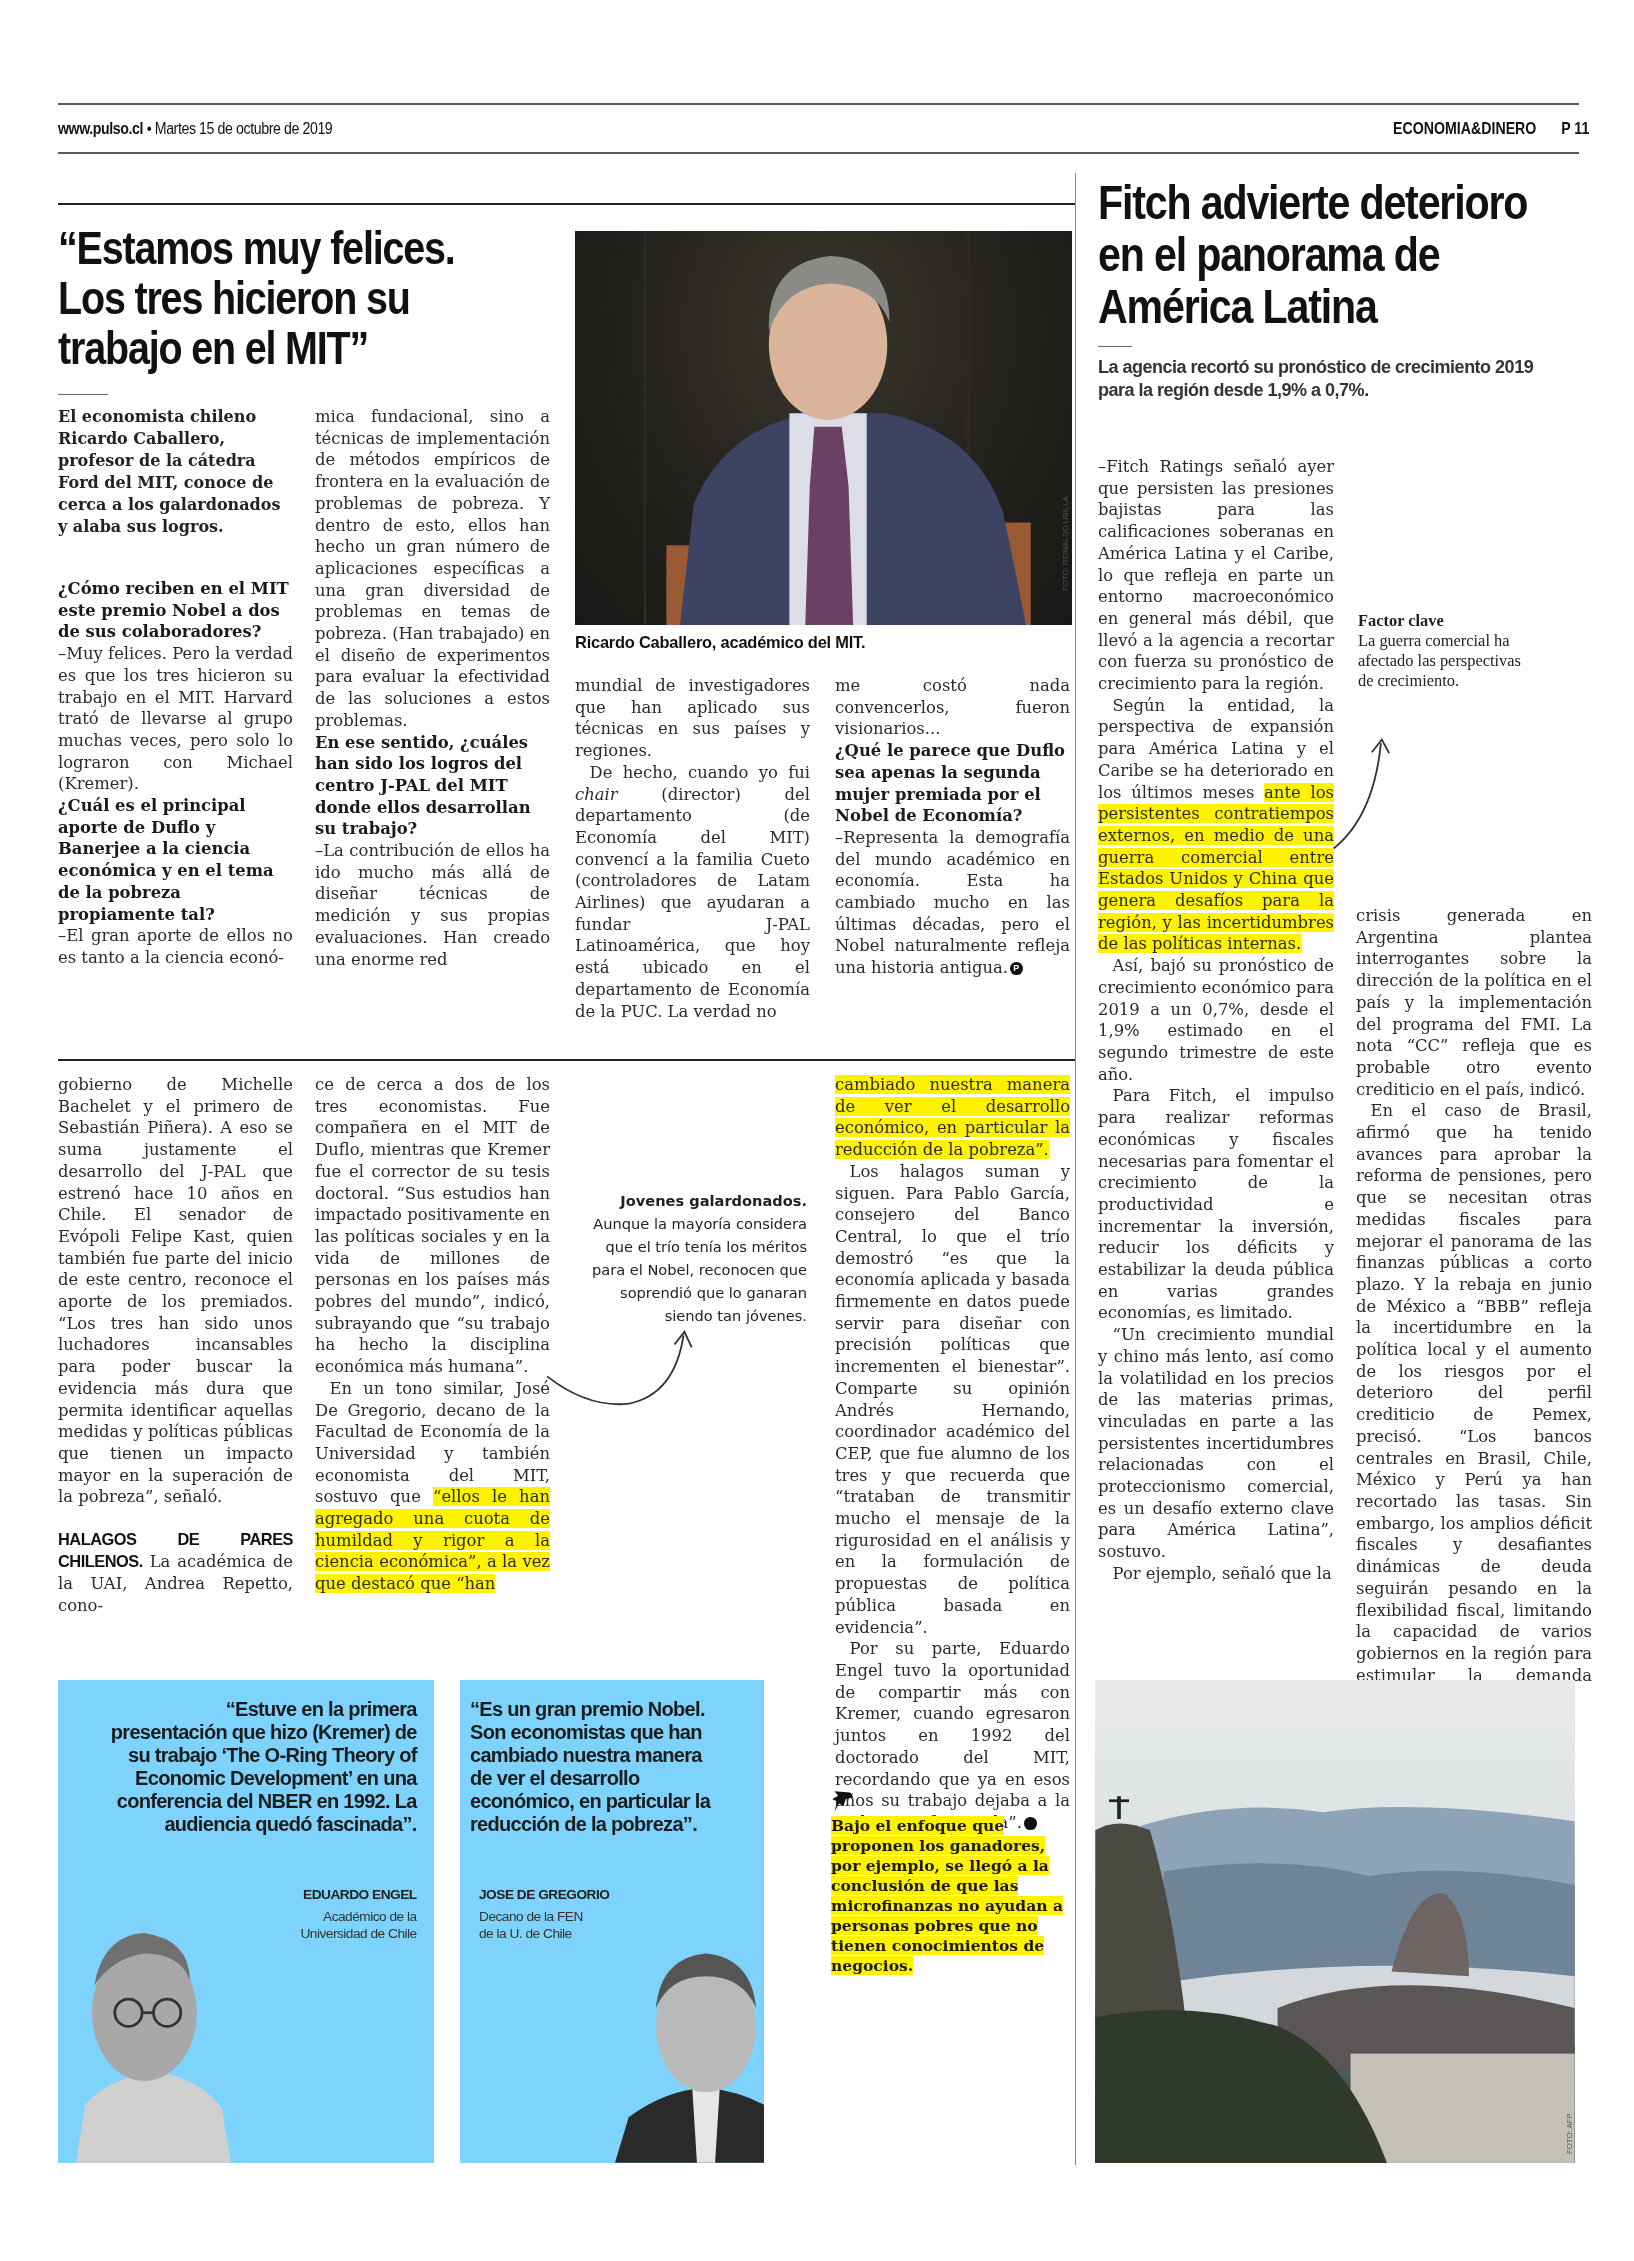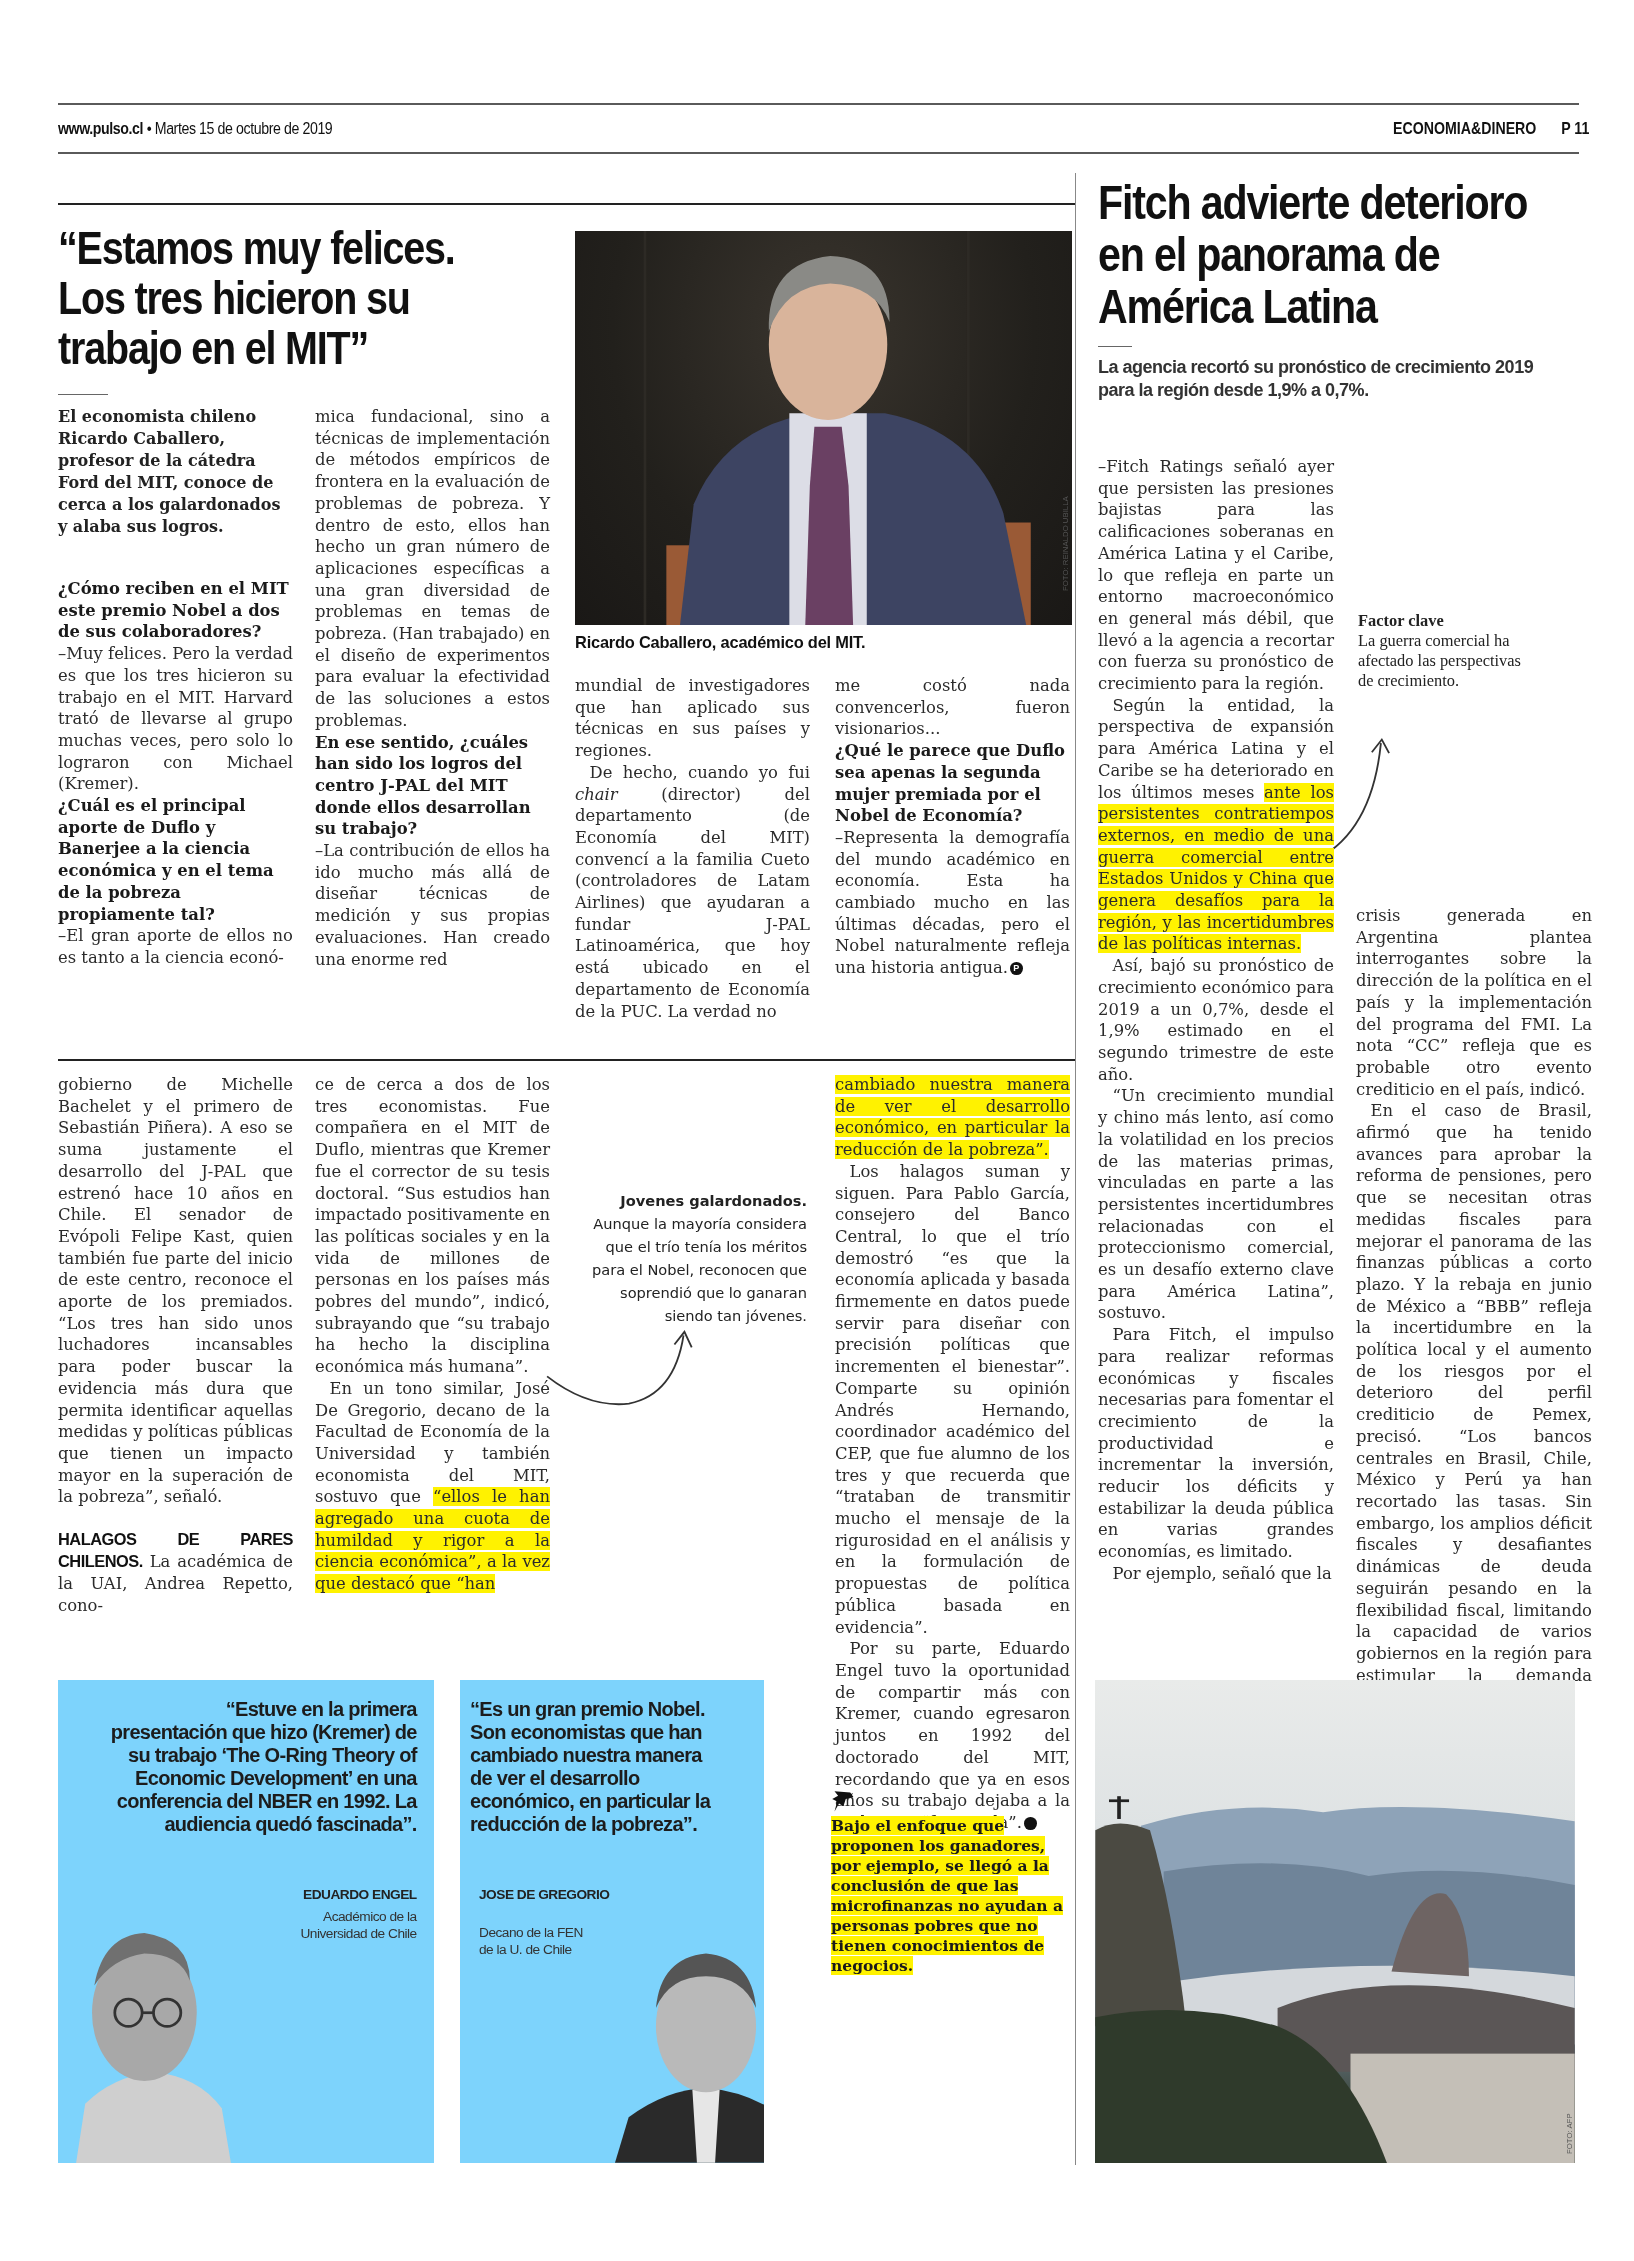--- a/index.html
+++ b/index.html
@@ -162,21 +162,21 @@
     <path d="M 40 170 Q 60 60 150 55 Q 250 70 250 160 Q 230 100 150 100 Q 80 110 40 170 Z" fill="#707070"></path>
     <circle cx="115" cy="230" r="30" fill="none" stroke="#333" stroke-width="6"></circle>
     <circle cx="200" cy="230" r="30" fill="none" stroke="#333" stroke-width="6"></circle>
     <line x1="145" y1="230" x2="170" y2="230" stroke="#333" stroke-width="6"></line>
   </svg>
 </div>
 
 <div class="qbox" style="left:460px; top:1680px; width:304px; height:483px;">
   <div class="qtext" style="left:10px; top:18px; width:255px;">“Es un gran premio Nobel. Son economistas que han cambiado nuestra manera de ver el desarrollo económico, en particular la reducción de la pobreza”.</div>
   <div class="qname" style="left:19px; top:207px;">JOSE DE GREGORIO</div>
-  <div class="qrole" style="left:19px; top:228px; width:119px;margin-top:16px;">Decano de la FEN de la U. de Chile</div>
+  <div class="qrole" style="left:19px; top:228px; width:119px;">Decano de la FEN de la U. de Chile</div>
   <svg class="abs" style="left:155px; top:246px;" width="182" height="237" viewBox="0 0 400 520">
     <path d="M 0 520 L 30 420 Q 110 360 200 355 Q 300 365 370 420 L 400 520 Z" fill="#2a2a2a"></path>
     <path d="M 170 360 L 230 360 L 220 520 L 180 520 Z" fill="#e6e6e6"></path>
     <ellipse cx="200" cy="220" rx="110" ry="145" fill="#b9b9b9"></ellipse>
     <path d="M 90 180 Q 100 70 200 60 Q 300 70 310 180 Q 280 110 200 110 Q 120 110 90 180 Z" fill="#555"></path>
   </svg>
 </div>
 
 <svg class="abs" style="left:830px; top:1789px;" width="27" height="27" viewBox="0 0 60 60">
   <path d="M 10 5 L 45 8 L 52 18 L 35 22 L 30 38 L 20 32 L 10 50 L 16 28 L 5 22 L 18 15 Z" fill="#111"></path>
@@ -199,22 +199,22 @@
 </div>
 <svg class="abs" style="left:1308px; top:725px;" width="114" height="150" viewBox="0 0 250 330">
   <path d="M 10 300 Q 140 240 160 40" fill="none" stroke="#333" stroke-width="4"></path>
   <path d="M 140 60 L 162 32 L 178 62" fill="none" stroke="#333" stroke-width="4"></path>
 </svg>
 
 <div class="col" style="left:1098px; top:456px; width:236px;">
   <p>–Fitch Ratings señaló ayer que persisten las presiones bajistas para las calificaciones soberanas en América Latina y el Caribe, lo que refleja en parte un entorno macroeconómico en general más débil, que llevó a la agencia a recortar con fuerza su pronóstico de crecimiento para la región.</p>
   <p class="ind"><span>Según la entidad, la perspectiva de expansión para América Latina y el Caribe se ha deteriorado en los últimos meses </span><span class="hl">ante los persistentes contratiempos externos, en medio de una guerra comercial entre Estados Unidos y China que genera desafíos para la región, y las incertidumbres de las políticas internas.</span></p>
   <p class="ind">Así, bajó su pronóstico de crecimiento económico para 2019 a un 0,7%, desde el 1,9% estimado en el segundo trimestre de este año.</p>
+  <p class="ind">Para Fitch, el impulso para realizar reformas económicas y fiscales necesarias para fomentar el crecimiento de la productividad e incrementar la inversión, reducir los déficits y estabilizar la deuda pública en varias grandes economías, es limitado.</p>
   <p class="ind">“Un crecimiento mundial y chino más lento, así como la volatilidad en los precios de las materias primas, vinculadas en parte a las persistentes incertidumbres relacionadas con el proteccionismo comercial, es un desafío externo clave para América Latina”, sostuvo.</p>
-  <p class="ind">Para Fitch, el impulso para realizar reformas económicas y fiscales necesarias para fomentar el crecimiento de la productividad e incrementar la inversión, reducir los déficits y estabilizar la deuda pública en varias grandes economías, es limitado.</p>
   <p class="ind">Por ejemplo, señaló que la</p>
 </div>
 
 <div class="col" style="left:1356px; top:905px; width:236px;">
   <p>crisis generada en Argentina plantea interrogantes sobre la dirección de la política en el país y la implementación del programa del FMI. La nota “CC” refleja que es probable otro evento crediticio en el país, indicó.</p>
   <p class="ind"><span>En el caso de Brasil, afirmó que ha tenido avances para aprobar la reforma de pensiones, pero que se necesitan otras medidas fiscales para mejorar el panorama de las finanzas públicas a corto plazo. Y la rebaja en junio de México a “BBB” refleja la incertidumbre en la política local y el aumento de los riesgos por el deterioro del perfil crediticio de Pemex, precisó. “Los bancos centrales en Brasil, Chile, México y Perú ya han recortado las tasas. Sin embargo, los amplios déficit fiscales y desafiantes dinámicas de deuda seguirán pesando en la flexibilidad fiscal, limitando la capacidad de varios gobiernos en la región para estimular la demanda interna”, agregó.</span><span class="pmark">P</span></p>
 </div>
 
 <div class="photo2">
   <svg width="480" height="483" viewBox="0 0 1052 1060">

